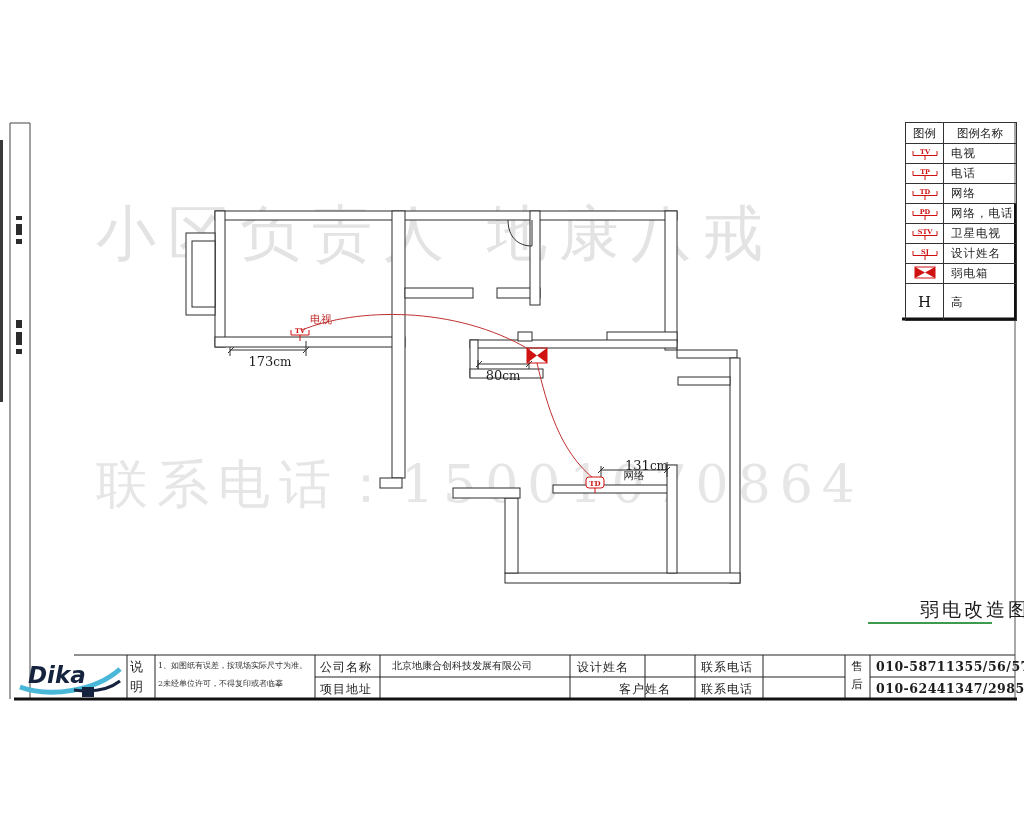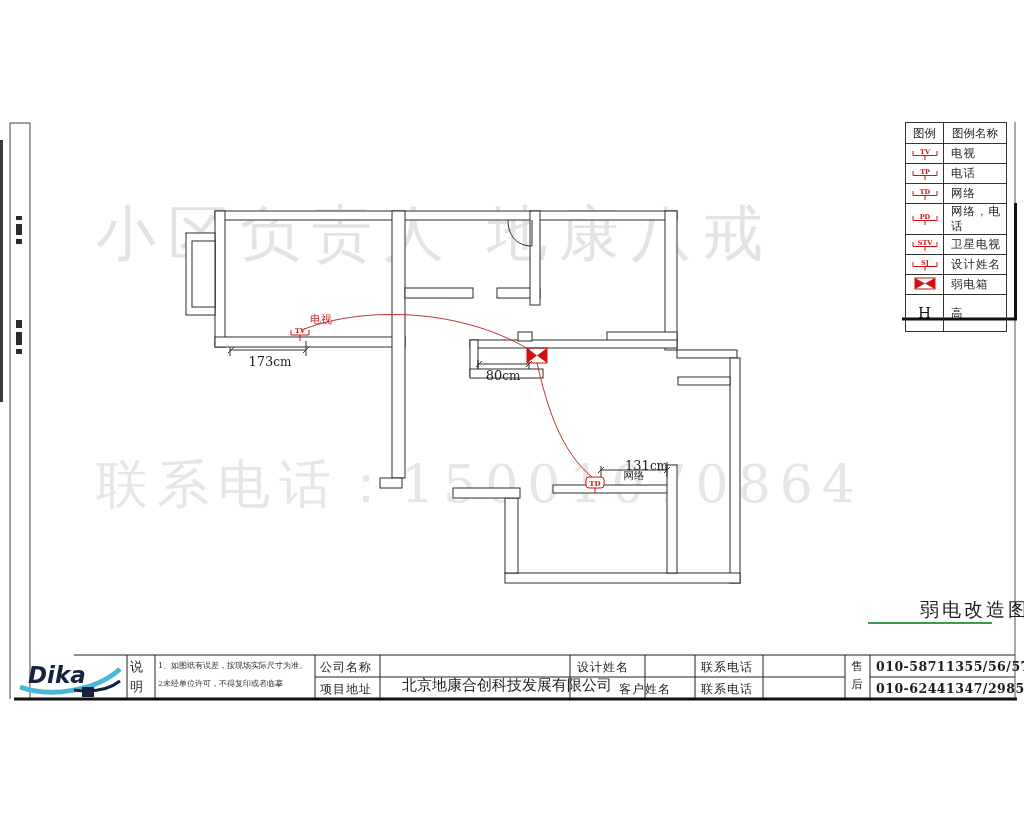--- a/index.html
+++ b/index.html
@@ -16,21 +16,21 @@
   #wm3{left:96px;top:450px;font-size:52px;letter-spacing:9px;color:#e6e6e6;}
   
   #linework{position:absolute;left:0;top:0;z-index:2;}
   
   .dim{position:absolute;z-index:3;color:#1f1f1f;text-align:center;white-space:nowrap;}
   .dim .num{font-size:13px;}
   .dim .unit{font-size:12px;font-style:normal;}
   .red-label{position:absolute;z-index:3;color:#c03030;font-size:11px;white-space:nowrap;}
   .blk-label{position:absolute;z-index:3;color:#2a2a2a;font-size:10.5px;white-space:nowrap;text-align:center;}
   
-  #legend{position:absolute;left:905px;top:122px;width:102px;z-index:3;
+  #legend{position:absolute;left:905px;top:122px;width:112px;z-index:3;
           border-collapse:collapse;table-layout:fixed;}
   #legend td,#legend th{border:1px solid #333;padding:0;font-weight:normal;
           font-size:11.5px;color:#1d1d1d;overflow:hidden;}
   #legend th{height:20px;text-align:center;}
   #legend td{height:19px;}
   #legend .sym-cell{width:37px;text-align:center;vertical-align:middle;}
   #legend .name-cell{padding-left:7px;letter-spacing:1px;}
   #legend tr.h-row td{height:36px;}
   .h-sym{font-size:15px;color:#111;}
   
@@ -291,21 +291,21 @@
     <path d="M58,37 C80,40 95,35 104,28" stroke="#16233f" stroke-width="3" fill="none"></path>
     <text x="12" y="30" font-size="23" font-style="italic" font-weight="bold" fill="#16233f" font-family="'DejaVu Sans',sans-serif">Dika</text>
     <rect x="66" y="34" width="12" height="10" fill="#16233f"></rect>
   </svg>
 
   <div class="tb tb-label tb-vert" style="left:129px;top:657px;font-size:13px;">说明</div>
   <div class="tb tb-note" style="left:158px;top:660px;">1、如图纸有误差，按现场实际尺寸为准。</div>
   <div class="tb tb-note" style="left:158px;top:678px;">2未经单位许可，不得复印或者临摹</div>
 
   <div class="tb tb-label" style="left:320px;top:659px;">公司名称</div>
-  <div class="tb" style="left:402px;top:659px;font-size:15px;margin-top:17px;">北京地康合创科技发展有限公司</div>
+  <div class="tb" style="left:392px;top:659px;font-size:10px;">北京地康合创科技发展有限公司</div>
   <div class="tb tb-label" style="left:320px;top:681px;">项目地址</div>
   <div class="tb" style="left:384px;top:681px;font-size:12.5px;"></div>
 
   <div class="tb tb-label" style="left:577px;top:659px;">设计姓名</div>
   <div class="tb" style="left:650px;top:659px;"></div>
   <div class="tb tb-label" style="left:577px;top:681px;margin-left:42px;">客户姓名</div>
   <div class="tb" style="left:650px;top:681px;"></div>
 
   <div class="tb tb-label" style="left:701px;top:659px;">联系电话</div>
   <div class="tb" style="left:768px;top:659px;"></div>

